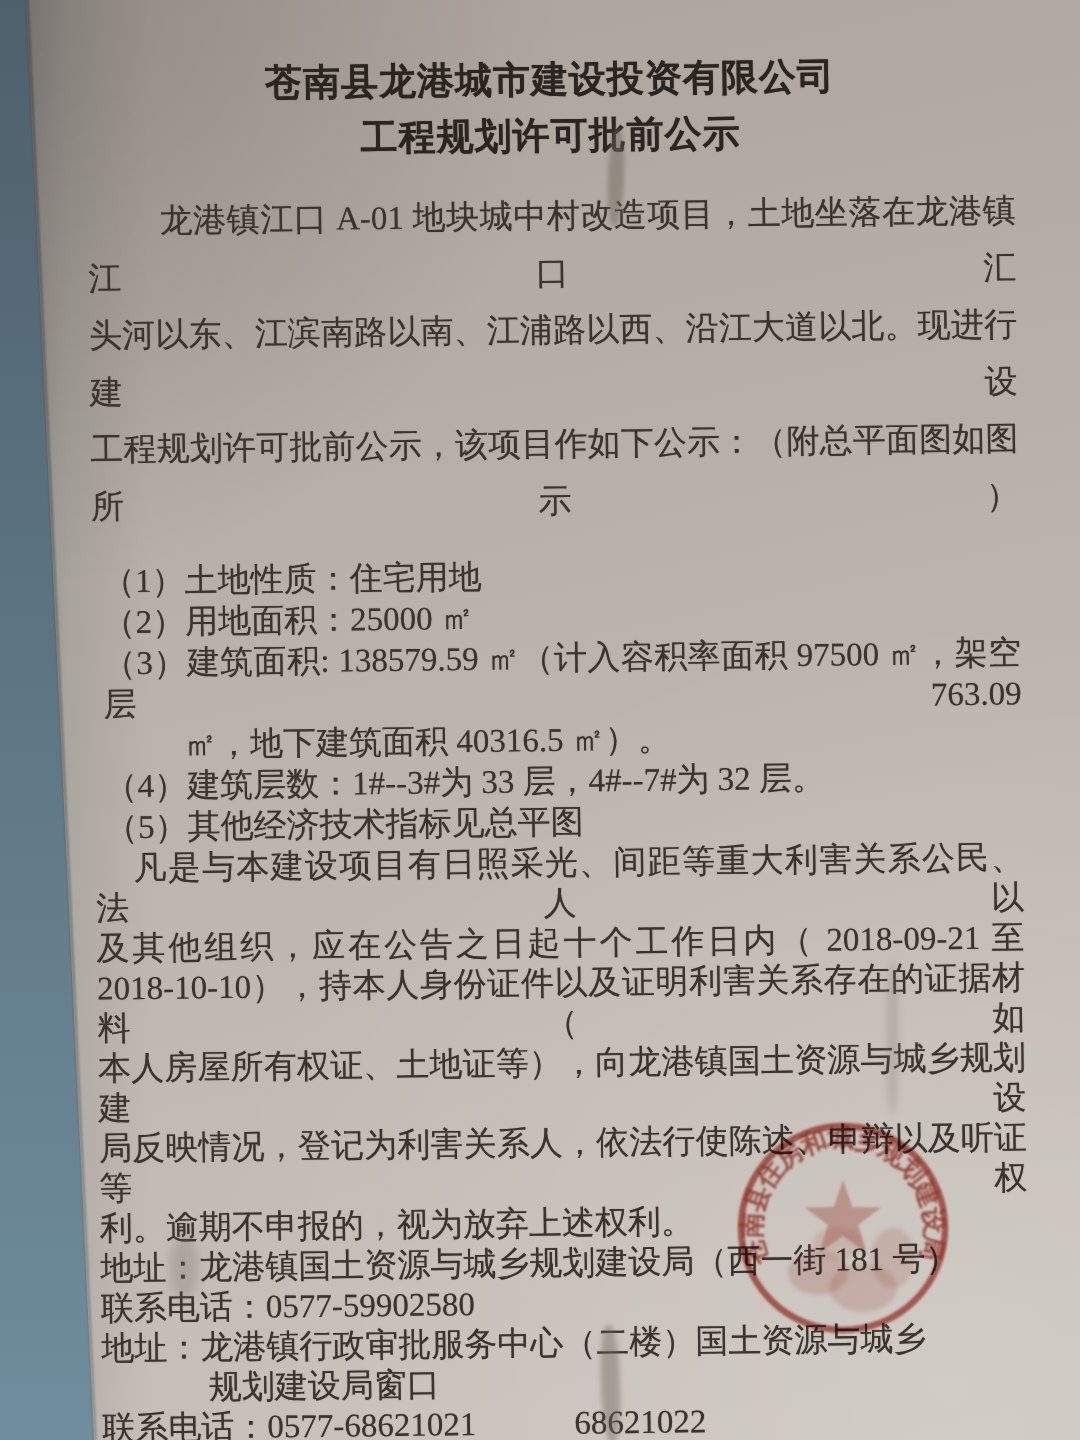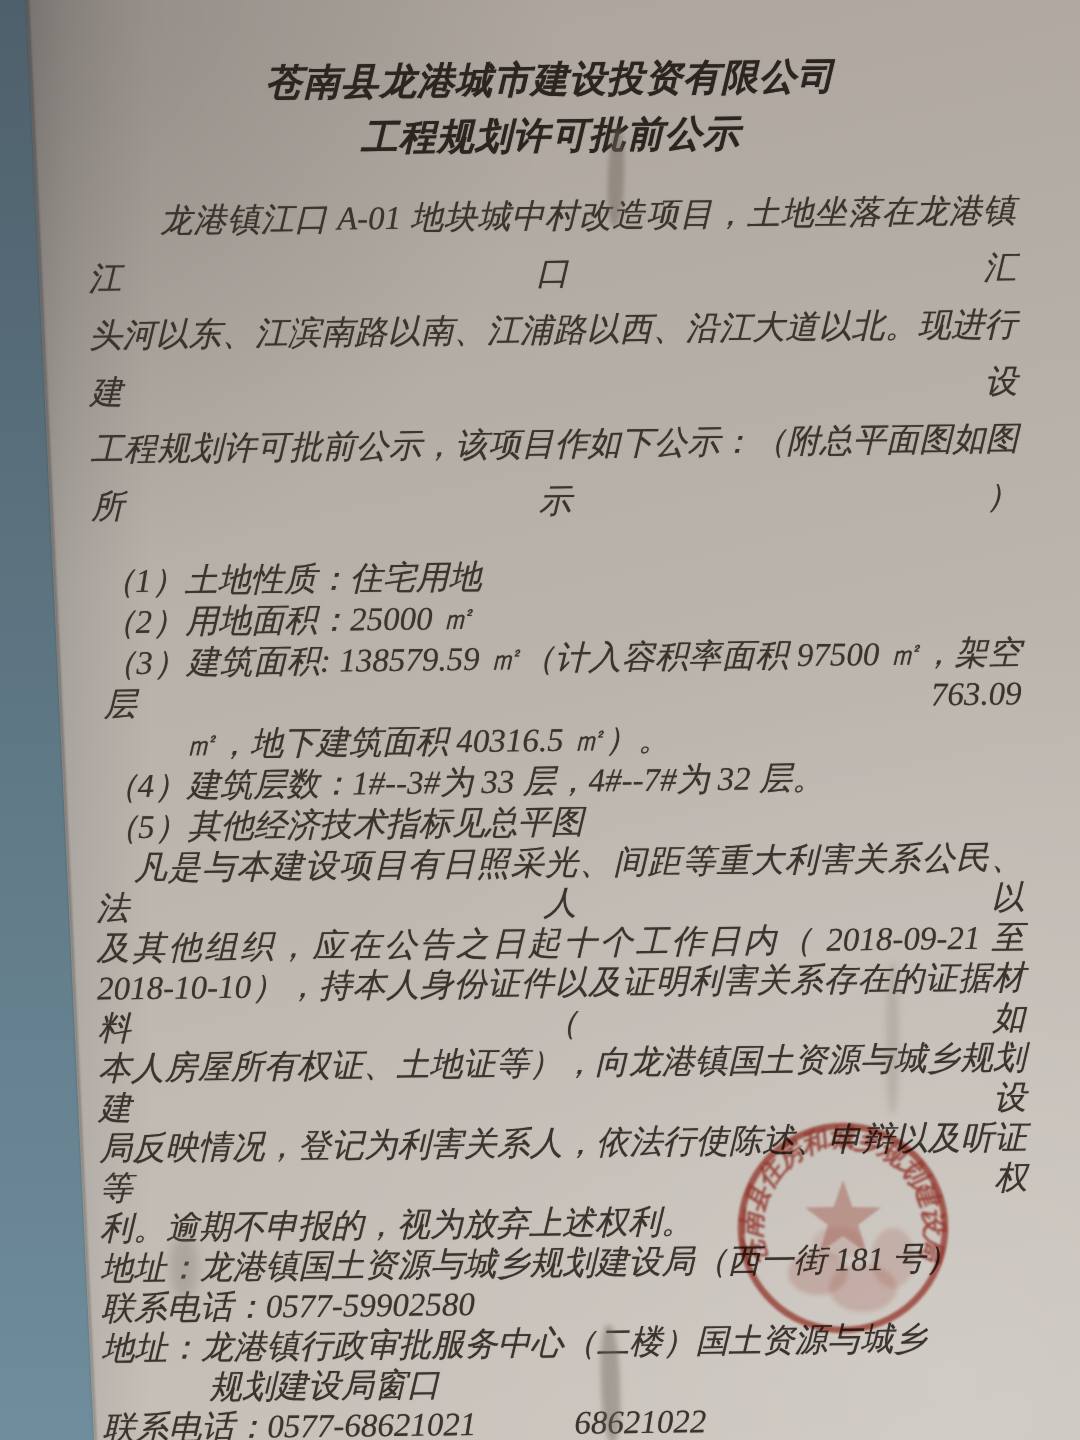--- a/index.html
+++ b/index.html
@@ -21,21 +21,20 @@
     transform-origin:top left;transform:rotate(-2.7deg);
     filter:blur(1px);
   }
   
   .paper{
     position:absolute;inset:0;z-index:1;
     background:
       radial-gradient(120% 90% at 88% 96%, rgba(255,255,255,0.16), rgba(255,255,255,0) 60%),
       radial-gradient(95% 75% at 0% 0%, rgba(0,0,0,0.17), rgba(0,0,0,0) 55%),
       linear-gradient(168deg,#aba39c 0%,#b6afa8 32%,#c0b9b2 64%,#cac3bc 100%);
-    font-style: italic;
   }
   .edge-shadow{
     position:absolute;left:0;top:0;width:150px;height:100%;
     background:linear-gradient(90deg,rgba(35,38,42,.30),rgba(35,38,42,.10) 45%,rgba(35,38,42,0) 100%);
   }
   
   .content{
     position:absolute;left:85px;top:0;width:928px;z-index:2;
     color:#3b342e;font-size:33px;
     text-shadow:0 0 1px rgba(62,55,48,.65);

